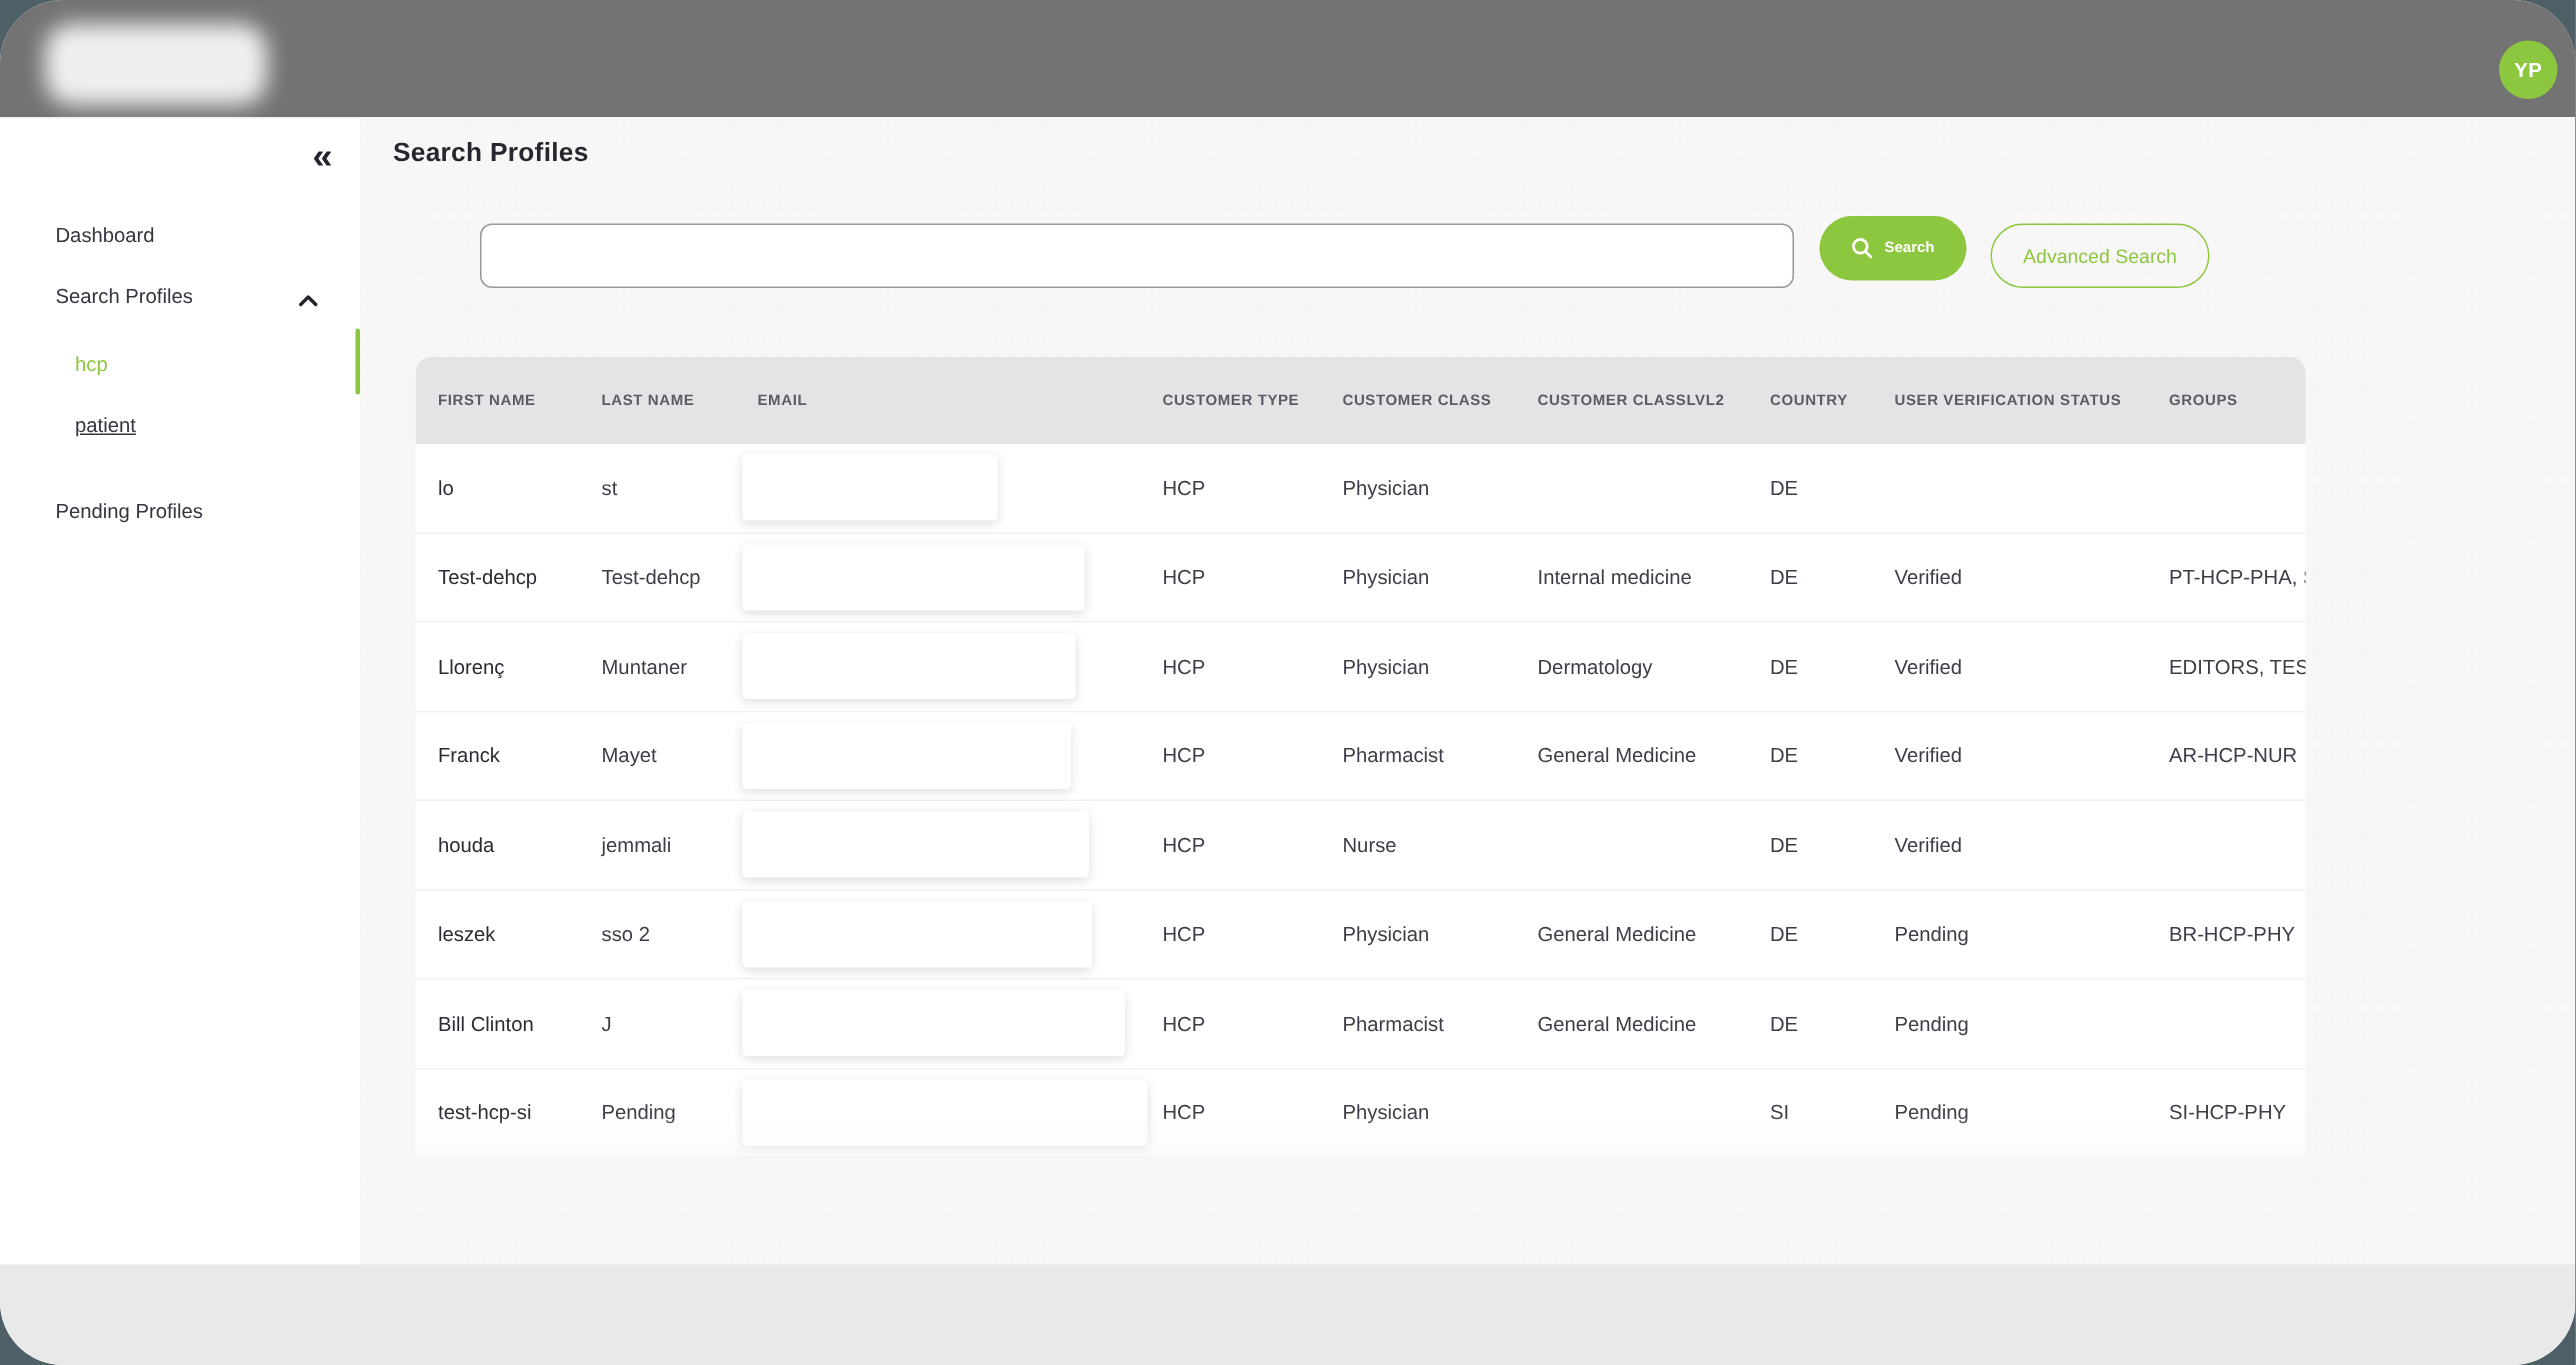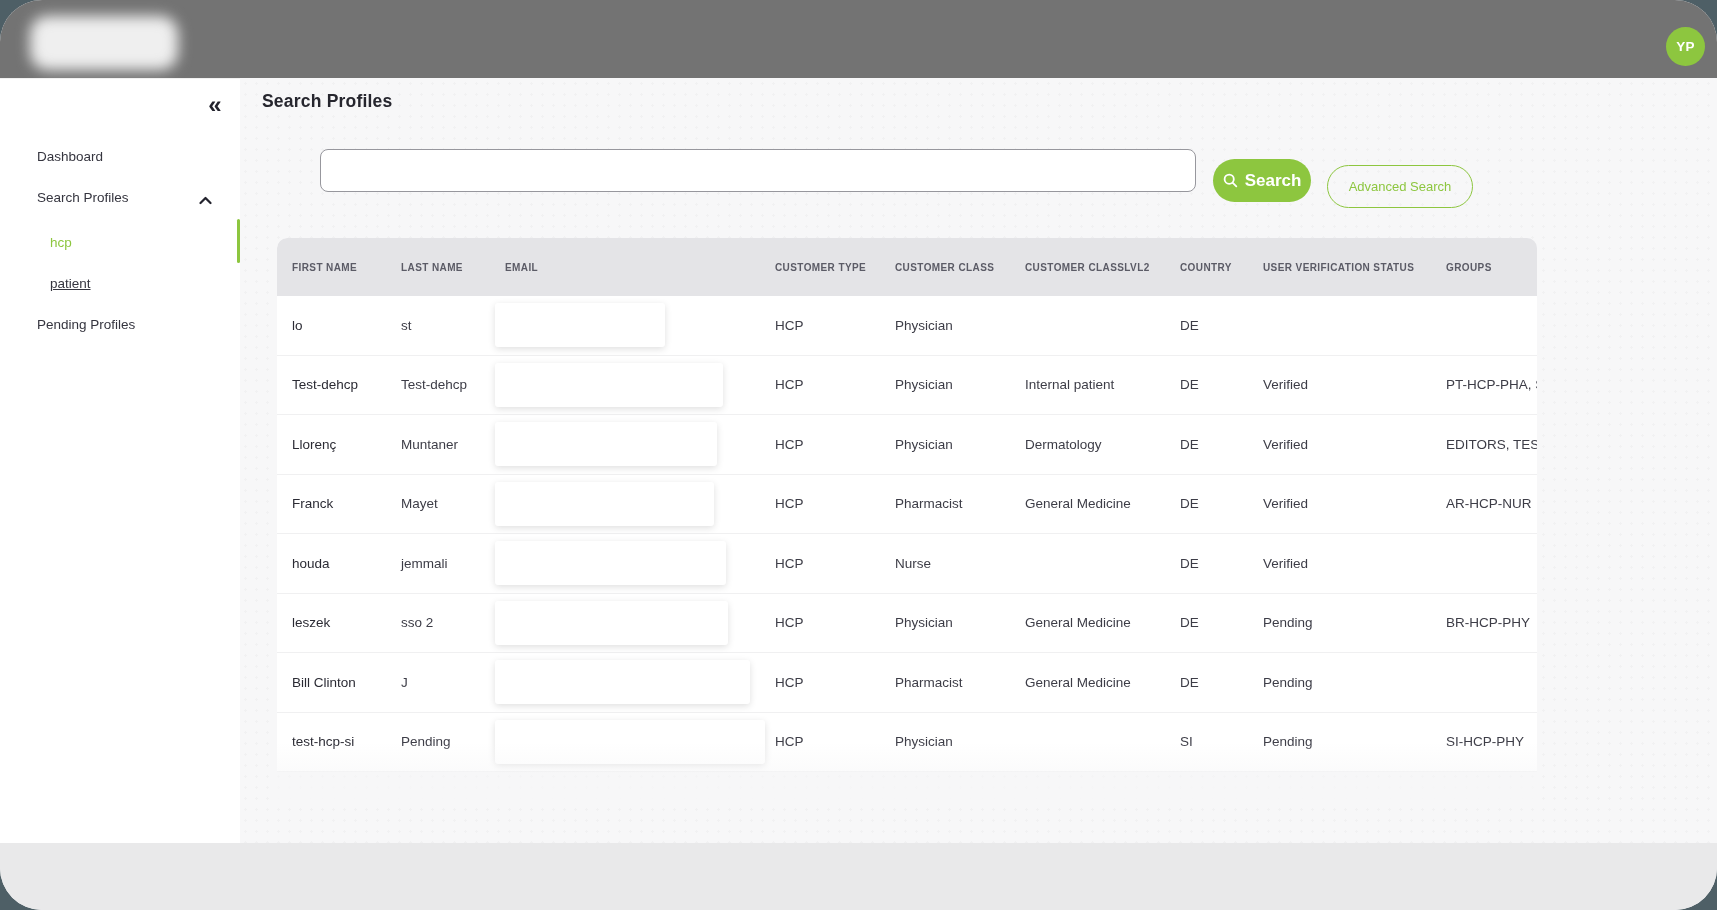--- a/index.html
+++ b/index.html
@@ -24,23 +24,23 @@
   .chev{position:absolute;right:28px;top:9px;}
   .active-bar{position:absolute;right:0;top:140px;width:3px;height:44px;background:#8dc63f;border-radius:2px;}
 
   
   .main{position:absolute;left:240px;top:78px;right:0;height:765px;background:#f7f7f8;
         background-image:radial-gradient(rgba(0,0,0,0.022) 1px, transparent 1.2px);background-size:11px 11px;overflow:hidden;}
   .page-title{position:absolute;left:22px;top:13px;margin:0;font-size:17.5px;font-weight:700;color:#26262e;letter-spacing:.2px;}
 
   .search-input{position:absolute;left:80px;top:71px;width:876px;height:43px;box-sizing:border-box;border:1px solid #97979d;
                 border-radius:8px;background:#ffffff;font-size:14px;color:#333;padding:0 14px;outline:none;}
-  .btn-search{position:absolute;left:973px;top:81px;width:98px;height:43px;border:none;border-radius:22px;background:#8dc63f;
-              color:#ffffff;font-size:17px;font-weight:600;display:flex;align-items:center;justify-content:center;gap:7px;cursor:pointer;font-family:inherit;}
-  .btn-advanced{position:absolute;left:1087px;top:87px;width:146px;height:43px;box-sizing:border-box;border:1px solid #8dc63f;
+  .btn-search{position:absolute;left:973px;top:66px;width:98px;height:43px;border:none;border-radius:22px;background:#8dc63f;
+              color:#ffffff;font-size:10px;font-weight:600;display:flex;align-items:center;justify-content:center;gap:7px;cursor:pointer;font-family:inherit;}
+  .btn-advanced{position:absolute;left:1087px;top:71px;width:146px;height:43px;box-sizing:border-box;border:1px solid #8dc63f;
                 border-radius:22px;background:transparent;color:#8dc63f;font-size:13px;font-weight:500;cursor:pointer;font-family:inherit;}
 
   
   .table-card{position:absolute;left:37px;top:160px;width:1260px;height:562px;border-radius:10px 10px 0 0;overflow:hidden;}
   .grid{display:grid;grid-template-columns:109px 104px 270px 120px 130px 155px 83px 183px 251px;
         padding-left:15px;width:1425px;box-sizing:border-box;align-items:center;}
   .thead{height:58px;background:#e4e4e7;border-radius:10px 10px 0 0;}
   .th{font-size:10px;font-weight:600;color:#5b5b66;letter-spacing:.4px;text-transform:uppercase;white-space:nowrap;cursor:pointer;}
   .tr{height:59.5px;background:#ffffff;border-bottom:1px solid #f0f0f1;cursor:pointer;}
   .td{font-size:13.5px;color:#3d3d47;white-space:nowrap;}
@@ -79,21 +79,21 @@
       </div>
 
       <div class="nav-item sub active" style="top:150px;">
         <span class="lbl">hcp</span>
       </div>
 
       <div class="nav-item sub" style="top:191px;text-decoration:underline;">
         <span class="lbl">patient</span>
       </div>
 
-      <div class="nav-item" style="top:232px;text-align:center;">
+      <div class="nav-item" style="top:248px;text-align:center;">
         <span class="lbl">Pending Profiles</span>
       </div>
 
       <div class="active-bar"></div>
     </aside>
 
     <main class="main">
       <h1 class="page-title">Search Profiles</h1>
 
       <input class="search-input" type="text" placeholder="" value="" style="">
@@ -137,21 +137,21 @@
               <div class="td"></div>
             </div>
             <div class="tr grid">
               <div class="td td-first">Test-dehcp</div>
               <div class="td">Test-dehcp</div>
               <div class="td td-email">
                 <div class="redact" style="width: 228px;"></div>
               </div>
               <div class="td">HCP</div>
               <div class="td">Physician</div>
-              <div class="td">Internal patient</div>
+              <div class="td">Internal medicine</div>
               <div class="td">DE</div>
               <div class="td">Verified</div>
               <div class="td">PT-HCP-PHA, S</div>
             </div>
             <div class="tr grid">
               <div class="td td-first">Llorenç</div>
               <div class="td">Muntaner</div>
               <div class="td td-email">
                 <div class="redact" style="width: 222px;"></div>
               </div>

